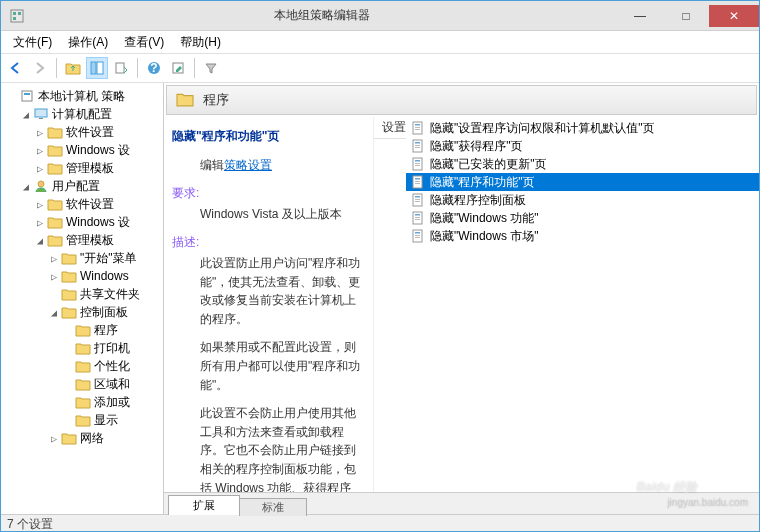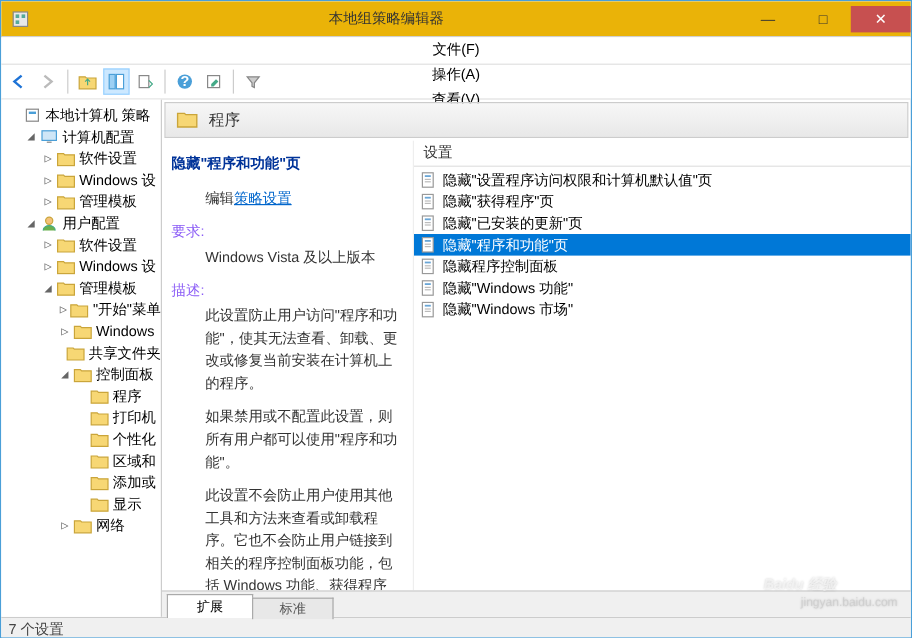--- a/index.html
+++ b/index.html
@@ -1,56 +1,56 @@
 <!DOCTYPE html>
 <html><head>
 <meta charset="utf-8">
 <style>
 * { margin: 0; padding: 0; box-sizing: border-box; font-family: "Microsoft YaHei", "SimSun", sans-serif; font-size: 12px; }
 body { background: #fff; width: 760px; height: 532px; border: 1px solid #4a9fd8; overflow: hidden; }
 
-.titlebar { height: 30px; background: #eab308; display: flex; align-items: center; border-bottom: 1px solid #d0d0d0; }
+.titlebar { height: 30px; background: #e5e5e5; display: flex; align-items: center; border-bottom: 1px solid #d0d0d0; }
 .titlebar .icon { width: 20px; height: 20px; margin-left: 6px; display: flex; align-items: center; justify-content: center; }
 .titlebar .title { flex: 1; text-align: center; font-size: 12px; color: #333; }
 .titlebar .btns { display: flex; }
 .titlebar .btn { width: 46px; height: 22px; display: flex; align-items: center; justify-content: center; color: #333; }
 .titlebar .btn.close { background: #c75050; color: #fff; width: 50px; }
 
-.menubar { height: 22px; display: flex; align-items: center; padding: 0 4px; background: #fff; flex-direction: column; }
+.menubar { height: 22px; display: flex; align-items: center; padding: 0 4px; background: #fff; }
 .menubar .mitem { padding: 2px 8px; cursor: default; }
 
 .toolbar { height: 30px; display: flex; align-items: center; padding: 0 4px; border-top: 1px solid #e0e0e0; border-bottom: 1px solid #e0e0e0; background: #fff; gap: 2px; }
 .toolbar .tbtn { width: 22px; height: 22px; display: flex; align-items: center; justify-content: center; border: 1px solid transparent; }
 .toolbar .sep { width: 1px; height: 20px; background: #ccc; margin: 0 3px; }
 .toolbar .tbtn.active { background: #cce8ff; border: 1px solid #99d1ff; }
 
 .content { display: flex; height: 431px; }
 
-.tree { width: 134px; border-right: 1px solid #ccc; overflow: hidden; padding: 4px 0; background: #fff; }
+.tree { width: 163px; border-right: 1px solid #ccc; overflow: hidden; padding: 4px 0; background: #fff; }
 .tree-item { display: flex; align-items: center; height: 18px; padding-left: 4px; white-space: nowrap; cursor: default; }
 .tree-item .exp { width: 14px; text-align: center; color: #666; font-size: 10px; font-family: monospace; }
 .tree-item .ticon { width: 16px; height: 16px; margin-right: 3px; display: flex; align-items: center; justify-content: center; }
 .ind-1 { padding-left: 18px; }
 .ind-2 { padding-left: 32px; }
 .ind-3 { padding-left: 46px; }
 .ind-4 { padding-left: 60px; }
 .tree-item.selected { background: transparent; }
 
 .right { flex: 1; display: flex; flex-direction: column; border-left: 0; }
 .header-bar { height: 30px; background: linear-gradient(#f7f7f7, #e8e8e8); border-bottom: 1px solid #ccc; display: flex; align-items: center; padding: 0 8px; gap: 8px; margin: 2px; border: 1px solid #ccc; }
 .header-bar .label { font-size: 13px; color: #333; }
 
 .panes { flex: 1; display: flex; overflow: hidden; }
 .desc-pane { width: 210px; padding: 10px 8px; border-right: 1px solid #eee; overflow: hidden; line-height: 1.55; }
 .desc-pane h3 { font-size: 12px; font-weight: bold; color: #003399; margin-bottom: 10px; }
 .desc-pane .lbl { color: #8b5cf6; margin-bottom: 2px; }
 .desc-pane a { color: #0066cc; text-decoration: underline; }
 .desc-pane p { margin-bottom: 10px; color: #333; margin-left: 28px; }
 
-.list-pane { flex: 1; display: flex; flex-direction: column; }
+.list-pane { flex: 1; display: flex; flex-direction: row; }
 .list-header { height: 22px; display: flex; align-items: center; border-bottom: 1px solid #e0e0e0; padding-left: 8px; background: #fff; font-size: 12px; color: #333; }
 .list-body { flex: 1; padding: 2px 0; }
 .list-row { height: 18px; display: flex; align-items: center; padding-left: 4px; gap: 4px; cursor: default; }
 .list-row.selected { background: #0078d7; color: #fff; }
 .list-row .ricon { width: 16px; height: 16px; display: flex; align-items: center; justify-content: center; }
 
 .tabs { height: 22px; display: flex; align-items: flex-end; border-top: 1px solid #ccc; background: #f0f0f0; padding-left: 4px; }
 .tab { padding: 2px 24px; border: 1px solid #aaa; border-bottom: none; background: #fff; margin-right: -1px; font-size: 11px; position: relative; top: 1px; }
 .tab.inactive { background: #e8e8e8; color: #555; top: 2px; padding: 1px 22px; }
 

